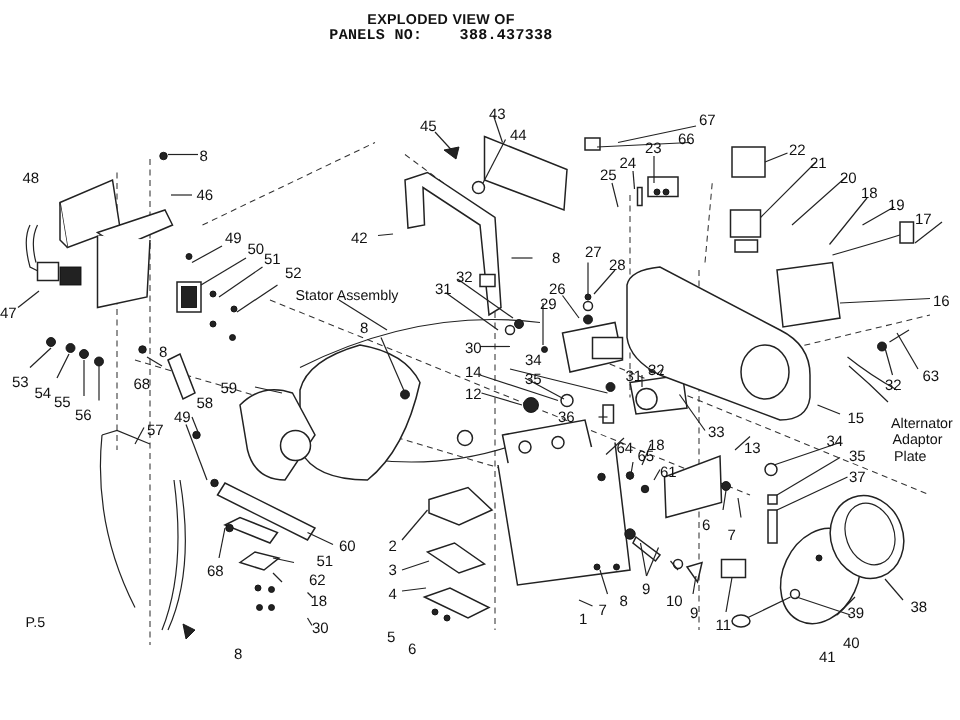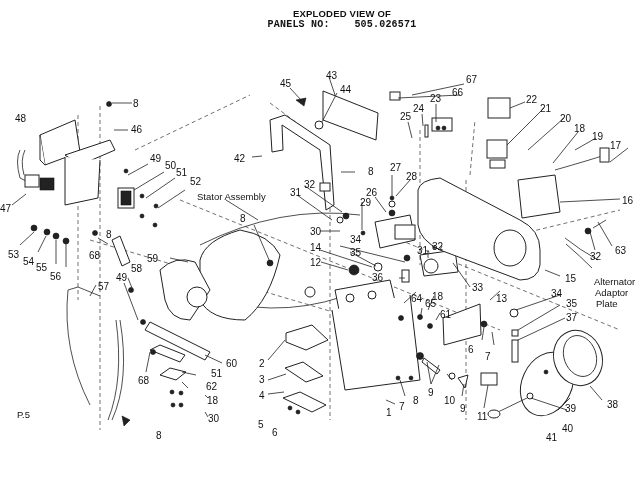--- a/index.html
+++ b/index.html
@@ -1,36 +1,36 @@
 <!DOCTYPE html>
 <html><head>
 <meta charset="utf-8">
 <style>
   html, body { margin:0; padding:0; background:#ffffff; }
   body { width:640px; height:480px; position:relative; overflow:hidden;
          font-family:"Liberation Sans", sans-serif; color:#111; }
   .title { position:absolute; left:0; width:588px; text-align:center; top:8px;
-           font-family:"Liberation Sans", sans-serif; font-weight:bold; font-size:9.5px; line-height:11px; letter-spacing:0.2px;margin-left:48px; }
+           font-family:"Liberation Sans", sans-serif; font-weight:bold; font-size:9.5px; line-height:11px; letter-spacing:0.2px; }
   .title .model { font-family:"Liberation Mono", monospace; font-weight:bold; font-size:10px; }
   svg { position:absolute; left:0; top:0; }
   .lbl { font-family:"Liberation Sans", sans-serif; font-size:10px; fill:#111; }
   .cap { font-family:"Liberation Sans", sans-serif; font-size:9.5px; fill:#111; }
   .ln { stroke:#222; stroke-width:0.8; fill:none; }
   .dash { stroke:#333; stroke-width:0.7; fill:none; stroke-dasharray:4 3; }
   .part { stroke:#222; stroke-width:1; fill:#fff; }
   .dark { fill:#222; stroke:#111; stroke-width:0.6; }
 </style>
 </head>
 <body>
 
 <div class="title">
   <div>EXPLODED VIEW OF</div>
   <div class="model">
     <span>PANELS NO:</span>&nbsp;&nbsp;&nbsp;
-    <span>505.026571</span>
+    <span>388.437338</span>
   </div>
 </div>
 
 <svg width="640" height="480" viewBox="0 0 640 480">
 
   <g>
     <line class="dash" x1="100" y1="106" x2="100" y2="430"></line>
     <line class="dash" x1="78" y1="115" x2="78" y2="300"></line>
     <line class="dash" x1="135" y1="150" x2="250" y2="95"></line>
     <line class="dash" x1="180" y1="200" x2="500" y2="330"></line>

